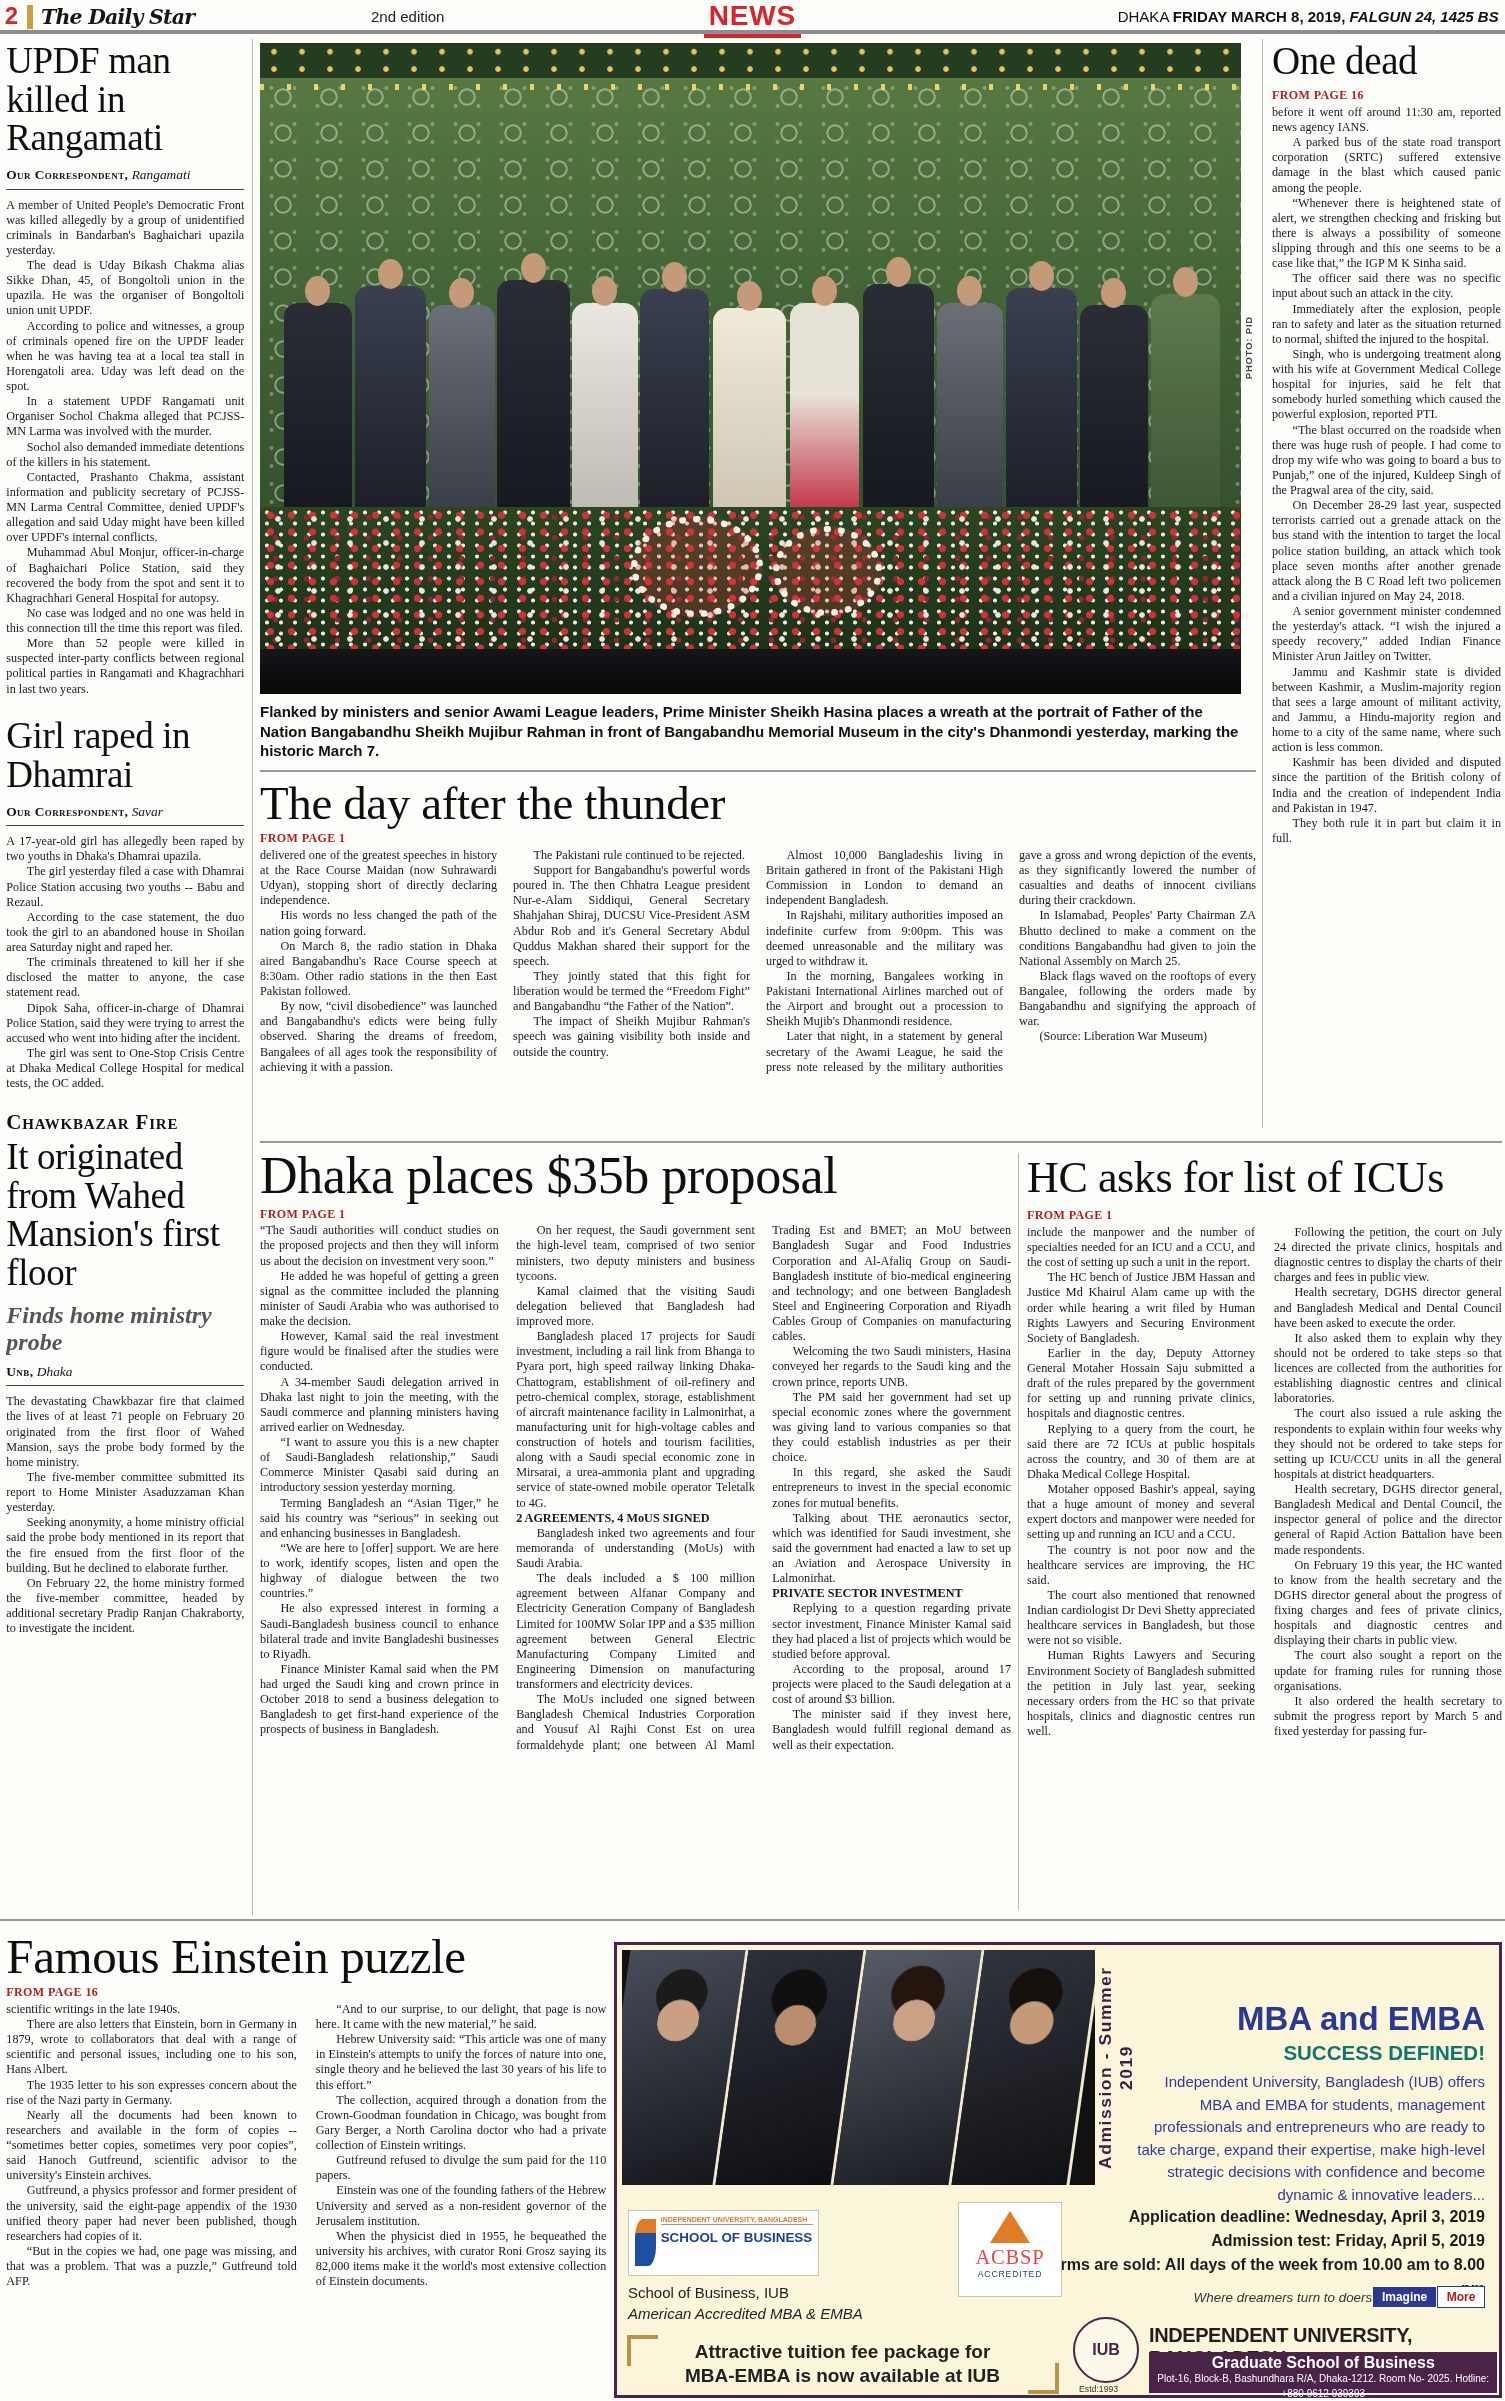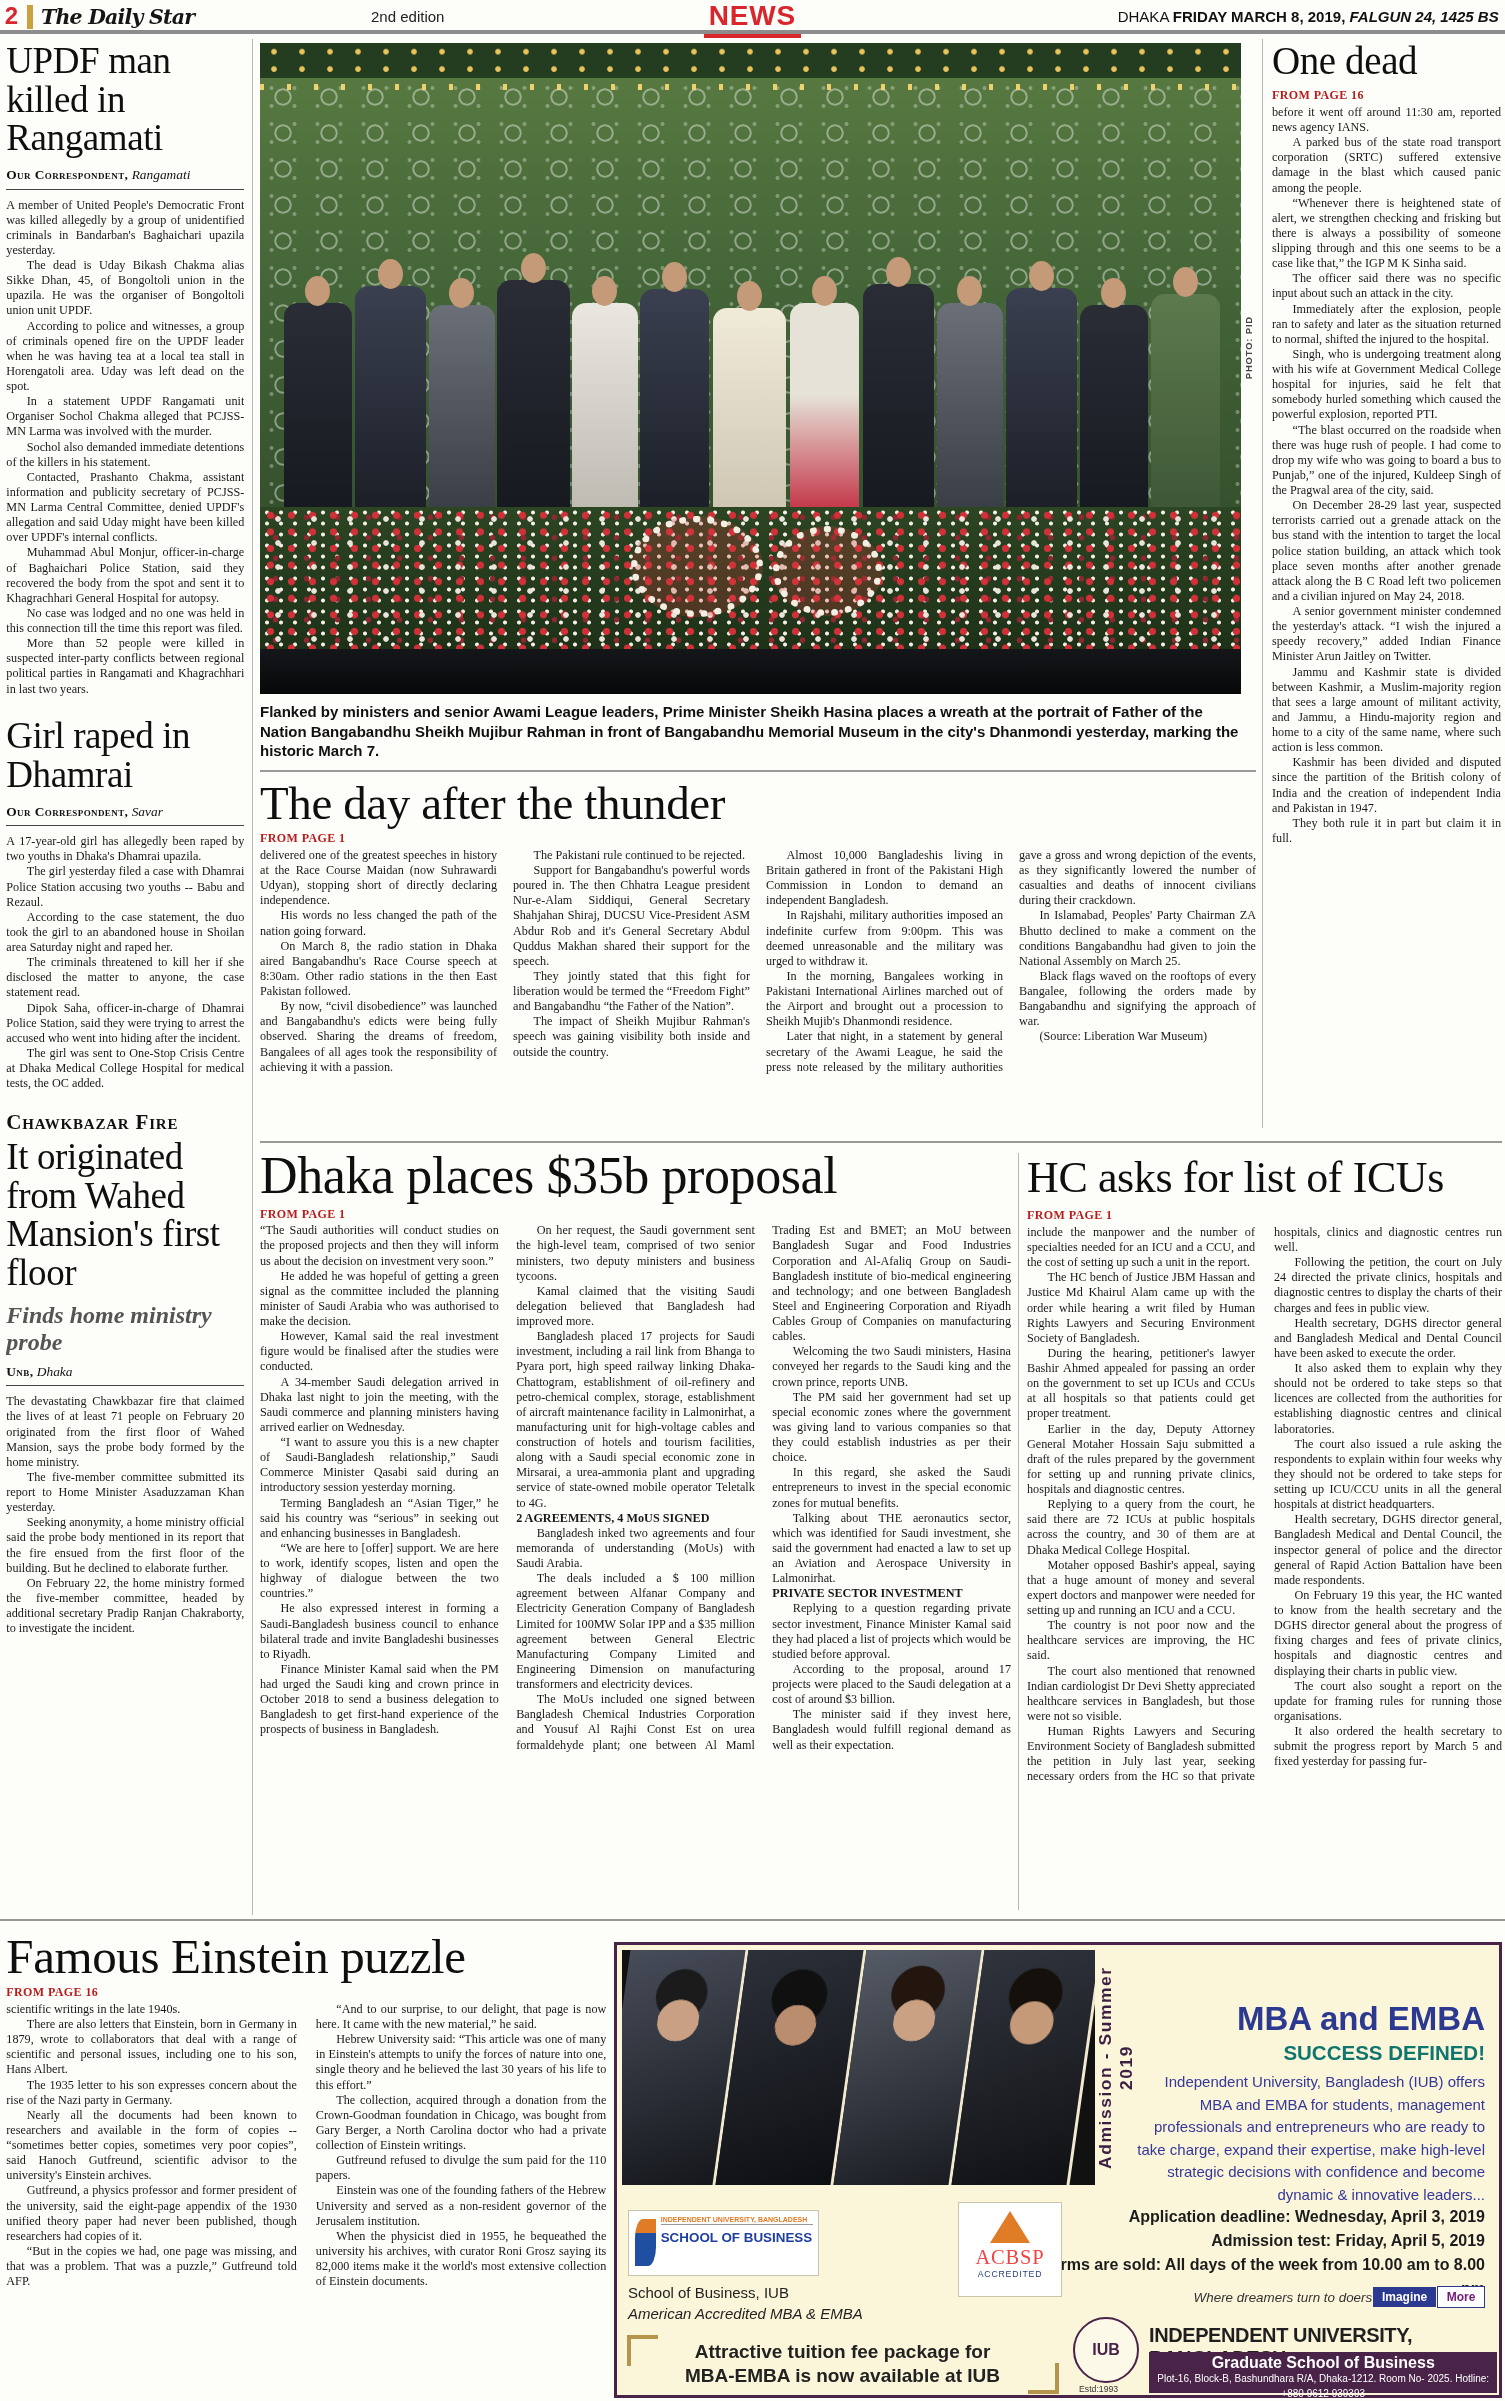--- a/index.html
+++ b/index.html
@@ -119,21 +119,21 @@
   #ad-vlabel{position:absolute;left:478px;top:4.7px;height:235px;width:33px;writing-mode:vertical-rl;transform:rotate(180deg);
     font:bold 17.4px "Liberation Sans",sans-serif;color:#3e1f44;text-align:center;letter-spacing:1.6px;}
   #ad-title{position:absolute;right:14px;top:55px;font:bold 33px "Liberation Sans",sans-serif;color:#2b3990;}
   #ad-tagline{position:absolute;right:14px;top:96px;font:bold 20.5px "Liberation Sans",sans-serif;color:#0f766e;text-align:right;}
   #ad-body{position:absolute;right:14px;top:126px;width:357px;font:15px/1.5 "Liberation Sans",sans-serif;color:#34389b;text-align:right;}
   #ad-dates{position:absolute;right:14px;top:260px;width:465px;font:bold 16px/1.5 "Liberation Sans",sans-serif;color:#1c1c1c;text-align:right;}
   #ad-slogan-row{position:absolute;right:14px;top:341px;display:flex;align-items:center;gap:1px;}
   #ad-slogan{font:italic 13.4px "Liberation Sans",sans-serif;color:#333;}
   .ad-btn{font:bold 12px "Liberation Sans",sans-serif;padding:3.2px 8.7px;}
   #btn-imagine{background:#2b3990;color:#fff;}
-  #btn-more{background:#fff;color:#701a75;border:1.6px solid #2b3990;}
+  #btn-more{background:#fff;color:#b91c1c;border:1.6px solid #2b3990;}
   #sob-box{position:absolute;left:11px;top:265px;width:191px;height:66px;background:#fff;border:0.8px solid #c9c4ae;padding:4.7px;box-sizing:border-box;}
   #sob-mark{position:absolute;left:6.3px;top:8px;width:20.5px;height:47px;background:linear-gradient(180deg,#e07b26 0 30%,#1f4fa0 30% 100%);border-radius:40% 0 40% 0;}
   #sob-top{margin-left:27px;font:bold 7px "Liberation Sans",sans-serif;color:#e07b26;border-bottom:0.8px solid #999;padding-bottom:1.6px;}
   #sob-main{margin-left:27px;font:bold 13.4px "Liberation Sans",sans-serif;color:#1f3f9e;margin-top:4.7px;}
   #sob-cap1{position:absolute;left:11px;top:339px;font:15px "Liberation Sans",sans-serif;color:#222;}
   #sob-cap2{position:absolute;left:11px;top:360px;font:italic 15px "Liberation Sans",sans-serif;color:#222;}
   #acbsp-box{position:absolute;left:341px;top:257px;width:104px;height:95px;background:#fff;border:0.8px solid #c9c4ae;text-align:center;box-sizing:border-box;}
   #acbsp-tri{width:0;height:0;margin:8px auto 3.2px auto;border-left:20.5px solid transparent;border-right:20.5px solid transparent;border-bottom:32px solid #e07b26;}
   #acbsp-name{font:20.5px "Liberation Serif",serif;color:#ef4444;letter-spacing:0.8px;}
   #acbsp-sub{font:8.7px "Liberation Sans",sans-serif;color:#27427c;letter-spacing:0.8px;}
@@ -303,21 +303,20 @@
         <p>According to the proposal, around 17 projects were placed to the Saudi delegation at a cost of around $3 billion.</p>
         <p>The minister said if they invest here, Bangladesh would fulfill regional demand as well as their expectation.</p>
       </div>
   </div>
   <div id="hc">
     <div class="hl">HC asks for list of ICUs</div>
     <div class="frompage">FROM PAGE 1</div>
     <div class="body cols-2">
         <p>include the manpower and the number of specialties needed for an ICU and a CCU, and the cost of setting up such a unit in the report.</p>
         <p>The HC bench of Justice JBM Hassan and Justice Md Khairul Alam came up with the order while hearing a writ filed by Human Rights Lawyers and Securing Environment Society of Bangladesh.</p>
-        <p>During the hearing, petitioner's lawyer Bashir Ahmed appealed for passing an order on the government to set up ICUs and CCUs at all hospitals so that patients could get proper treatment.</p>
         <p>Earlier in the day, Deputy Attorney General Motaher Hossain Saju submitted a draft of the rules prepared by the government for setting up and running private clinics, hospitals and diagnostic centres.</p>
         <p>Replying to a query from the court, he said there are 72 ICUs at public hospitals across the country, and 30 of them are at Dhaka Medical College Hospital.</p>
         <p>Motaher opposed Bashir's appeal, saying that a huge amount of money and several expert doctors and manpower were needed for setting up and running an ICU and a CCU.</p>
         <p>The country is not poor now and the healthcare services are improving, the HC said.</p>
         <p>The court also mentioned that renowned Indian cardiologist Dr Devi Shetty appreciated healthcare services in Bangladesh, but those were not so visible.</p>
         <p>Human Rights Lawyers and Securing Environment Society of Bangladesh submitted the petition in July last year, seeking necessary orders from the HC so that private hospitals, clinics and diagnostic centres run well.</p>
         <p>Following the petition, the court on July 24 directed the private clinics, hospitals and diagnostic centres to display the charts of their charges and fees in public view.</p>
         <p>Health secretary, DGHS director general and Bangladesh Medical and Dental Council have been asked to execute the order.</p>
         <p>It also asked them to explain why they should not be ordered to take steps so that licences are collected from the authorities for establishing diagnostic centres and clinical laboratories.</p>
         <p>The court also issued a rule asking the respondents to explain within four weeks why they should not be ordered to take steps for setting up ICU/CCU units in all the general hospitals at district headquarters.</p>

